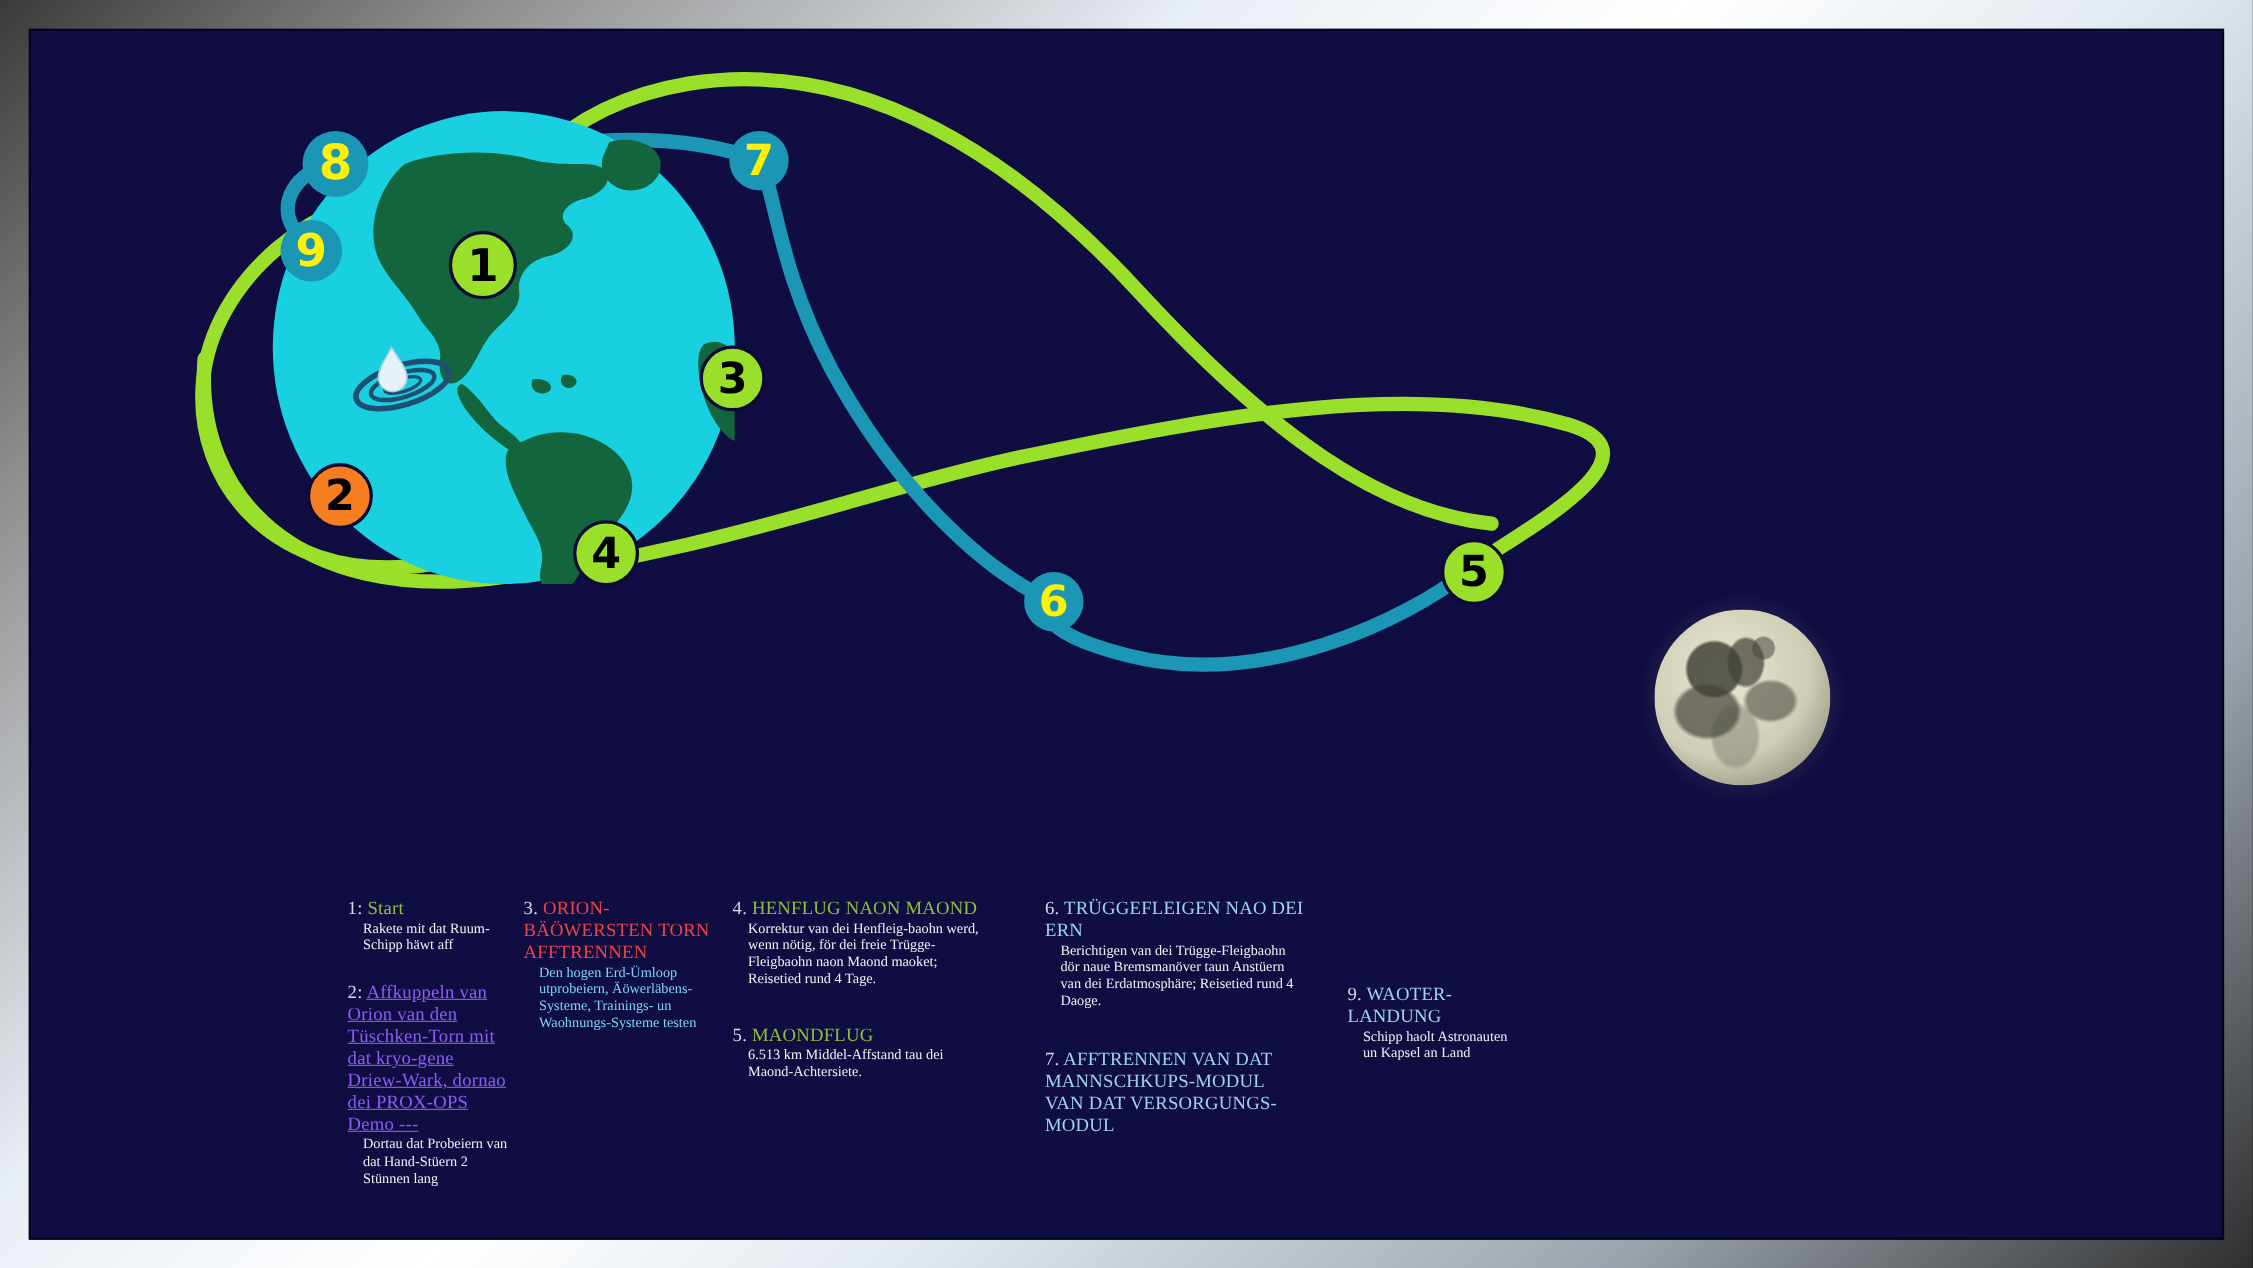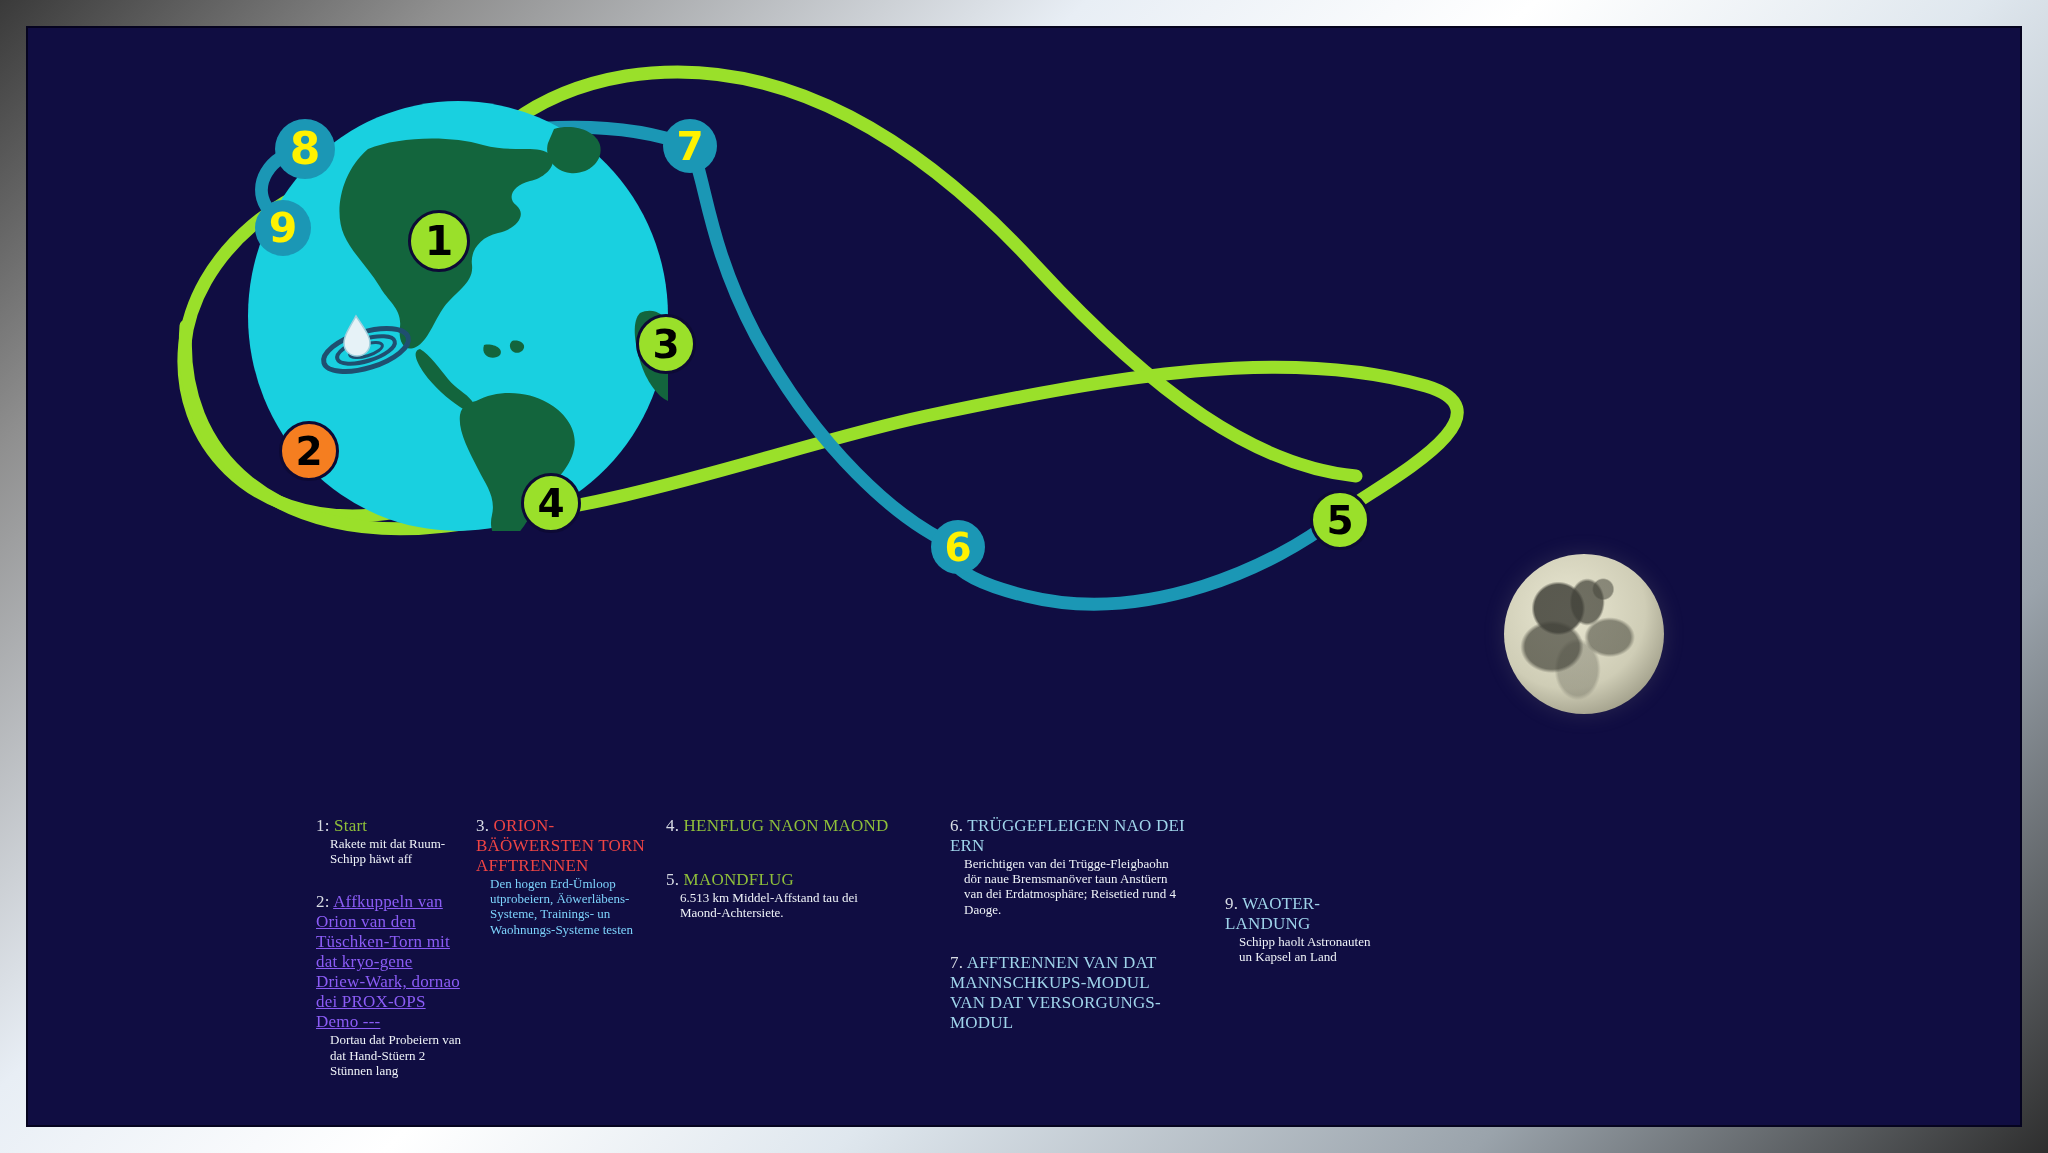--- a/index.html
+++ b/index.html
@@ -164,20 +164,21 @@
         </div>
         <div class="col" style="left: 450px; width: 180px;">
           <div class="item">
             <div class="hd"><span class="num">3. </span><span style="color: #ef4444;">ORION-BÄÖWERSTEN TORN AFFTRENNEN</span></div>
             <div class="bd" style="color: #7dd3fc;">Den hogen Erd-Ümloop utprobeiern, Äöwerläbens-Systeme, Trainings- un Waohnungs-Systeme testen</div>
           </div>
         </div>
         <div class="col" style="left: 640px; width: 230px;">
           <div class="item">
             <div class="hd"><span class="num">4. </span><span style="color: rgb(143, 191, 58);">HENFLUG NAON MAOND</span></div>
+            <div class="bd" style="color: rgb(238, 242, 247);">Korrektur van dei Henfleig-baohn werd, wenn nötig, för dei freie Trügge-Fleigbaohn naon Maond maoket; Reisetied rund 4 Tage.</div>
           </div>
           <div class="item" style="margin-top: 34px; font-family: Liberation Serif, serif;">
             <div class="hd"><span class="num">5. </span><span style="color: rgb(143, 191, 58);">MAONDFLUG</span></div>
             <div class="bd" style="color: rgb(238, 242, 247);">6.513 km Middel-Affstand tau dei  Maond-Achtersiete.</div>
           </div>
         </div>
         <div class="col" style="left: 924px; width: 235px;">
           <div class="item">
             <div class="hd"><span class="num">6. </span><span style="color: rgb(159, 212, 234);">TRÜGGEFLEIGEN NAO DEI ERN</span></div>
             <div class="bd" style="color: rgb(238, 242, 247);">Berichtigen van dei Trügge-Fleigbaohn dör naue Bremsmanöver taun Anstüern van dei Erdatmosphäre; Reisetied rund  4 Daoge.</div>

